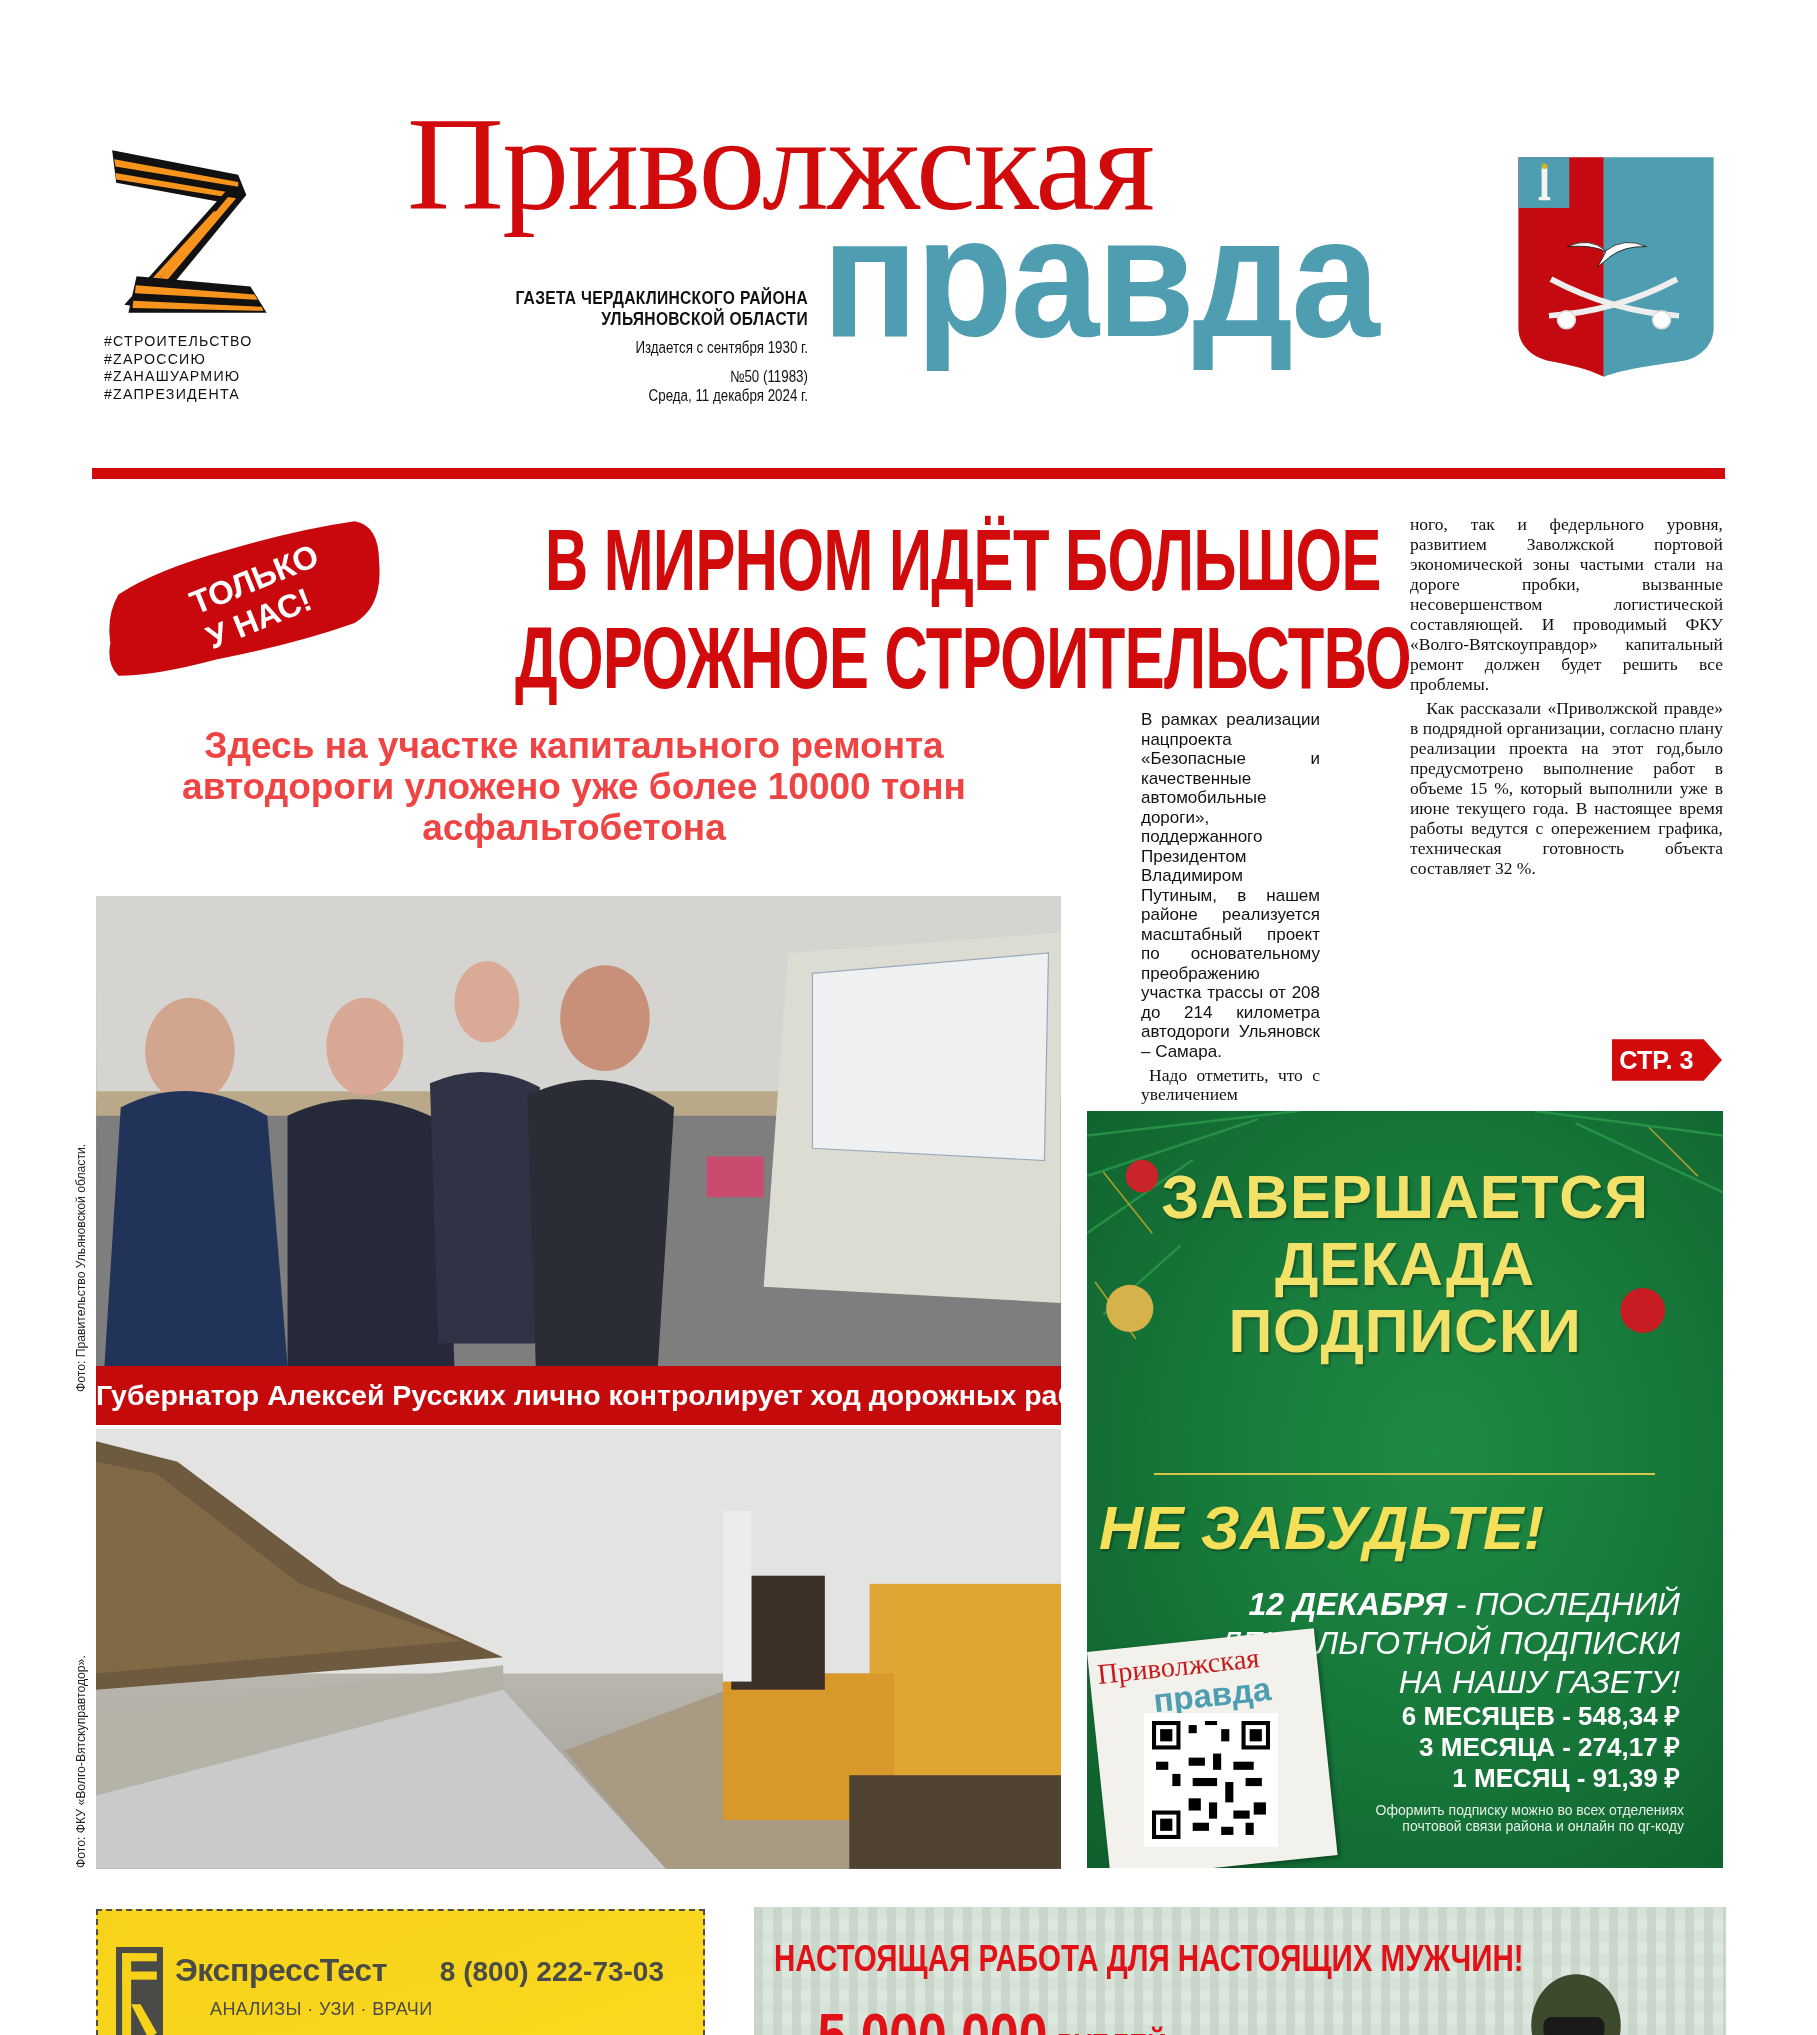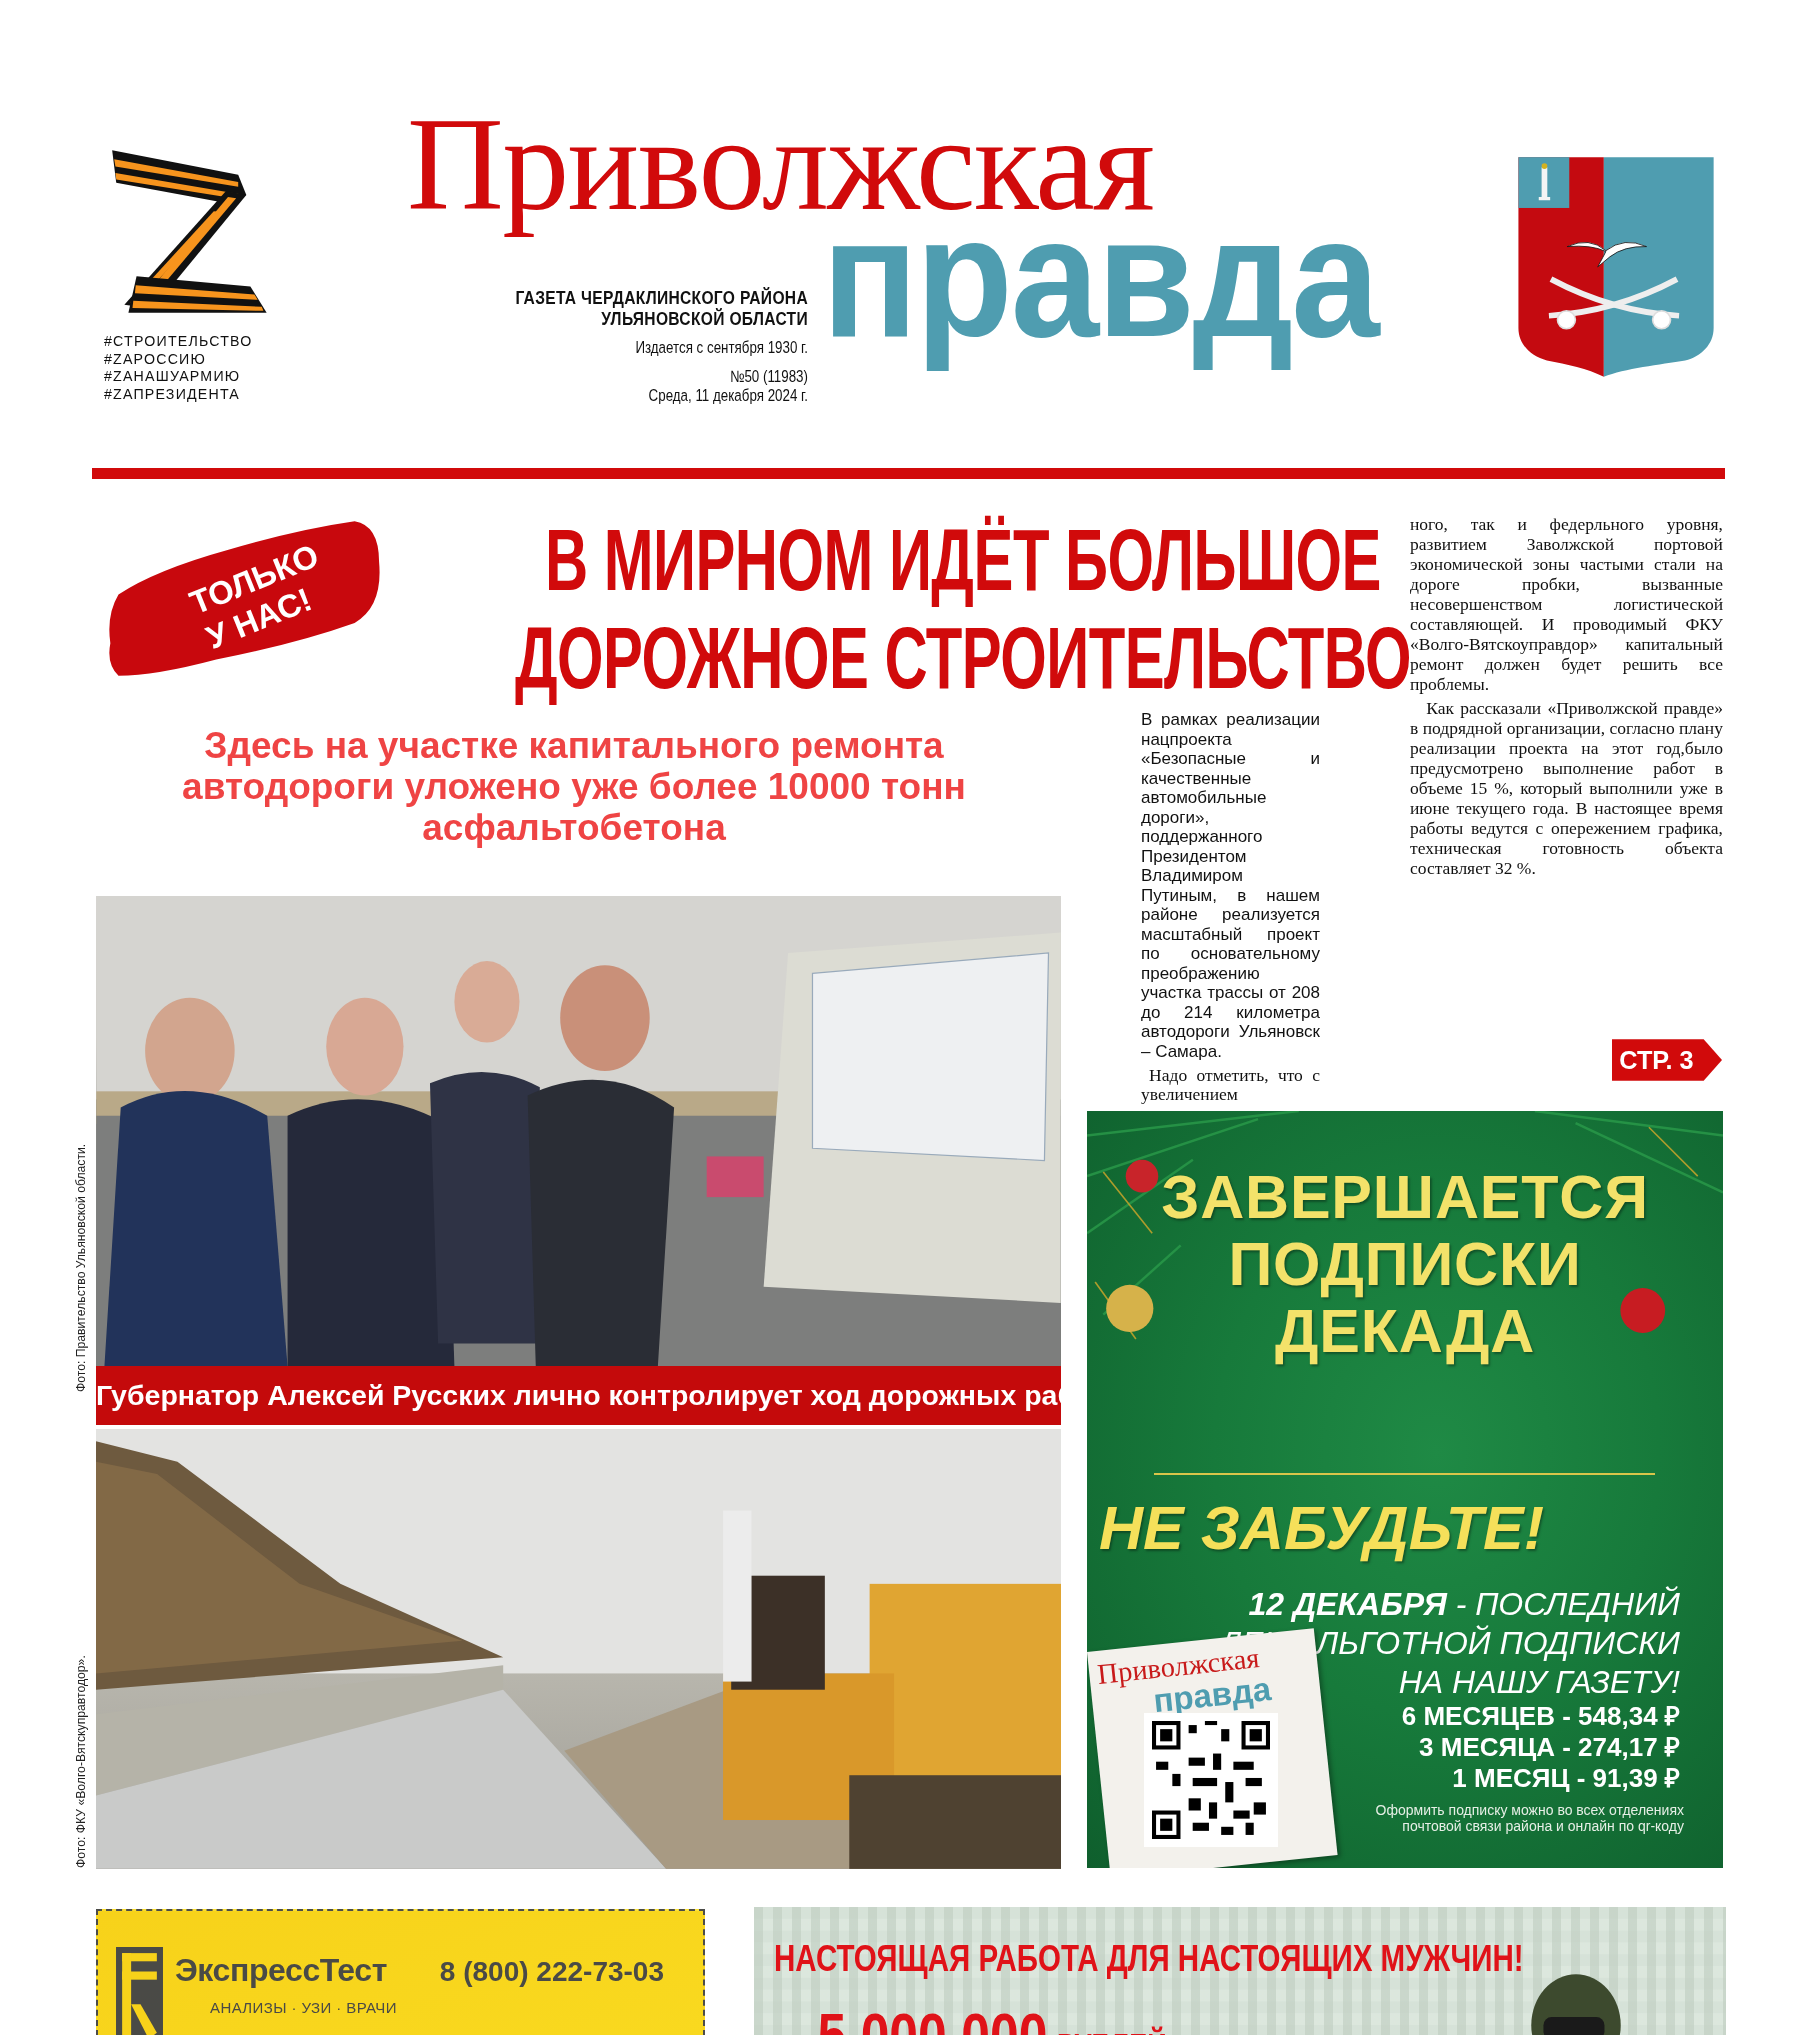--- a/index.html
+++ b/index.html
@@ -48,21 +48,21 @@
   .g-note { position: absolute; right: 39px; top: 692px; width: 326px; text-align: right; font-family: "Liberation Sans", sans-serif; font-size: 14px; line-height: 15.5px; color: #e6efe6; }
   .g-paper { position: absolute; left: 0; top: 541px; width: 228px; height: 228px; background: #f3f1ec; transform: rotate(-6deg); transform-origin: left top; box-shadow: 2.4px 2.4px 5.7px rgba(0,0,0,0.35); }
   .g-paper-title { position: absolute; left: 8.1px; top: 8.1px; font-family: "Liberation Serif", serif; font-size: 28.5px; color: #c81a1a; white-space: nowrap; }
   .g-paper-teal { position: absolute; left: 61px; top: 37px; font-family: "Liberation Sans", sans-serif; font-weight: bold; font-size: 33px; color: #4f9db0; }
   .g-qr { position: absolute; left: 57px; top: 602px; width: 134px; height: 134px; background: #fff; padding: 8.1px; }
 
   
   .yellow-ad { left: 96px; top: 1909px; width: 609px; height: 480px; background: linear-gradient(160deg, #f7d21a 0%, #f9d91f 50%, #fde43a 100%); border: 2.4px dashed #4c4c48; }
   .y-logo { position: absolute; left: 18.3px; top: 36px; width: 47px; height: 98px; }
   .y-brand { position: absolute; left: 77px; top: 41px; font-family: "Liberation Sans", sans-serif; font-weight: bold; font-size: 32px; color: #4a4a46; letter-spacing: -0.4px; }
-  .y-tagline { position: absolute; left: 112px; top: 88px; font-family: "Liberation Sans", sans-serif; font-size: 15px; color: #4a4a46; letter-spacing: 0.4px; }
+  .y-tagline { position: absolute; left: 112px; top: 88px; font-family: "Liberation Sans", sans-serif; font-size: 18px; color: #4a4a46; letter-spacing: 0.4px; }
   .y-phone { position: absolute; right: 39px; top: 45px; font-family: "Liberation Sans", sans-serif; font-weight: bold; font-size: 28px; color: #4a4a46; }
 
   
   .mil-ad { left: 754px; top: 1907px; width: 972px; height: 536px; overflow: hidden; background-color: #d6e2d8;
     background-image:
       linear-gradient(90deg, rgba(190,205,192,0.6) 50%, transparent 50%),
       linear-gradient(0deg, rgba(225,235,226,0.55) 50%, transparent 50%);
     background-size: 19px 19px, 23.6px 23.6px; }
   .m-head { position: absolute; left: 20.4px; top: 30.5px; font-family: "Liberation Sans", sans-serif; font-weight: bold; font-size: 36px; color: #e01218; white-space: nowrap; transform: scaleX(0.82); transform-origin: left top; }
   .m-line { position: absolute; left: 20.4px; font-family: "Liberation Sans", sans-serif; font-weight: bold; white-space: nowrap; transform: scaleX(0.82); transform-origin: left top; }
@@ -203,22 +203,22 @@
       <line x1="40" y1="150" x2="160" y2="300"></line>
         <line x1="1380" y1="40" x2="1500" y2="160"></line>
       <line x1="20" y1="420" x2="120" y2="560"></line>
     </g>
     <circle cx="135" cy="160" r="40" fill="#c8242a"></circle>
     <circle cx="105" cy="485" r="58" fill="#d6b24a"></circle>
     <circle cx="1365" cy="490" r="55" fill="#c71c22"></circle>
   </svg>
   <div class="g-title">
     <div>ЗАВЕРШАЕТСЯ</div>
+    <div>ДЕКАДА</div>
     <div>ПОДПИСКИ</div>
-    <div>ДЕКАДА</div>
   </div>
   <div class="g-divider"></div>
   <div class="g-remind">НЕ ЗАБУДЬТЕ!</div>
   <div class="g-info">
     <div><b>12 ДЕКАБРЯ</b><span> - ПОСЛЕДНИЙ</span></div>
     <div>ДЕНЬ ЛЬГОТНОЙ ПОДПИСКИ</div>
     <div>НА НАШУ ГАЗЕТУ!</div>
   </div>
   <div class="g-paper">
     <div class="g-paper-title">Приволжская</div>

